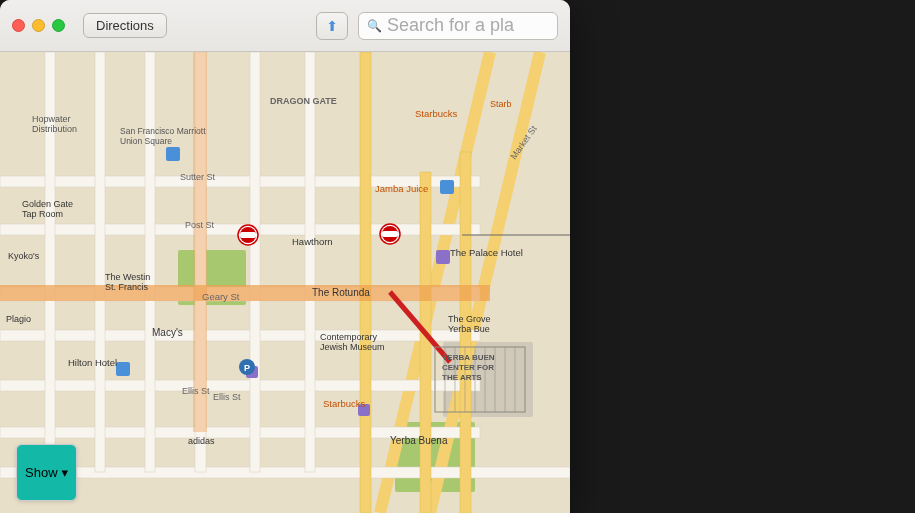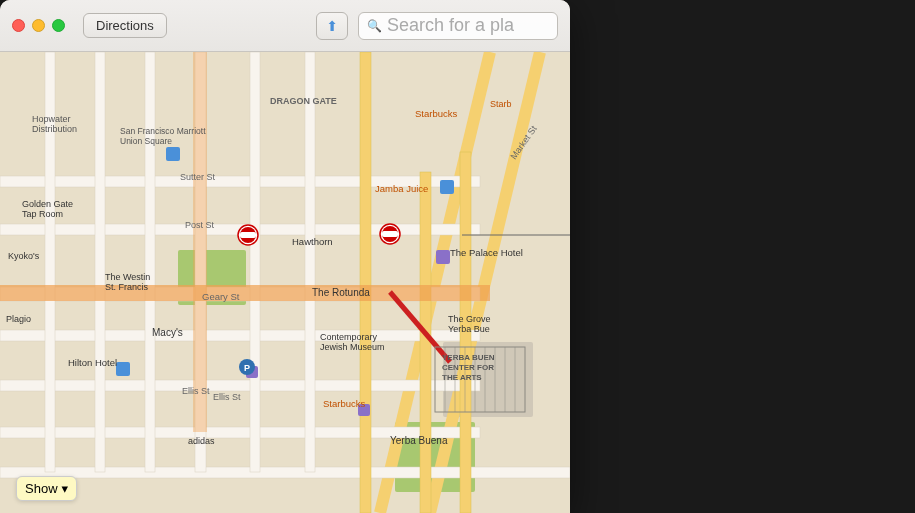--- a/index.html
+++ b/index.html
@@ -121,24 +121,24 @@
       left: 0;
       width: 100%;
       height: 100%;
     }
 
     
     .show-dropdown {
       position: absolute;
       bottom: 12px;
       left: 16px;
-      background: #fef9c3;
+      background: #14b8a6;
       border: 1px solid #ccc;
       border-radius: 6px;
-      padding: 4px 8px;
+      padding: 20px 8px;
       font-size: 13px;
       display: flex;
       align-items: center;
       gap: 4px;
       cursor: pointer;
       z-index: 50;
       box-shadow: 0 1px 4px rgba(0,0,0,0.15);
     }
 
     

